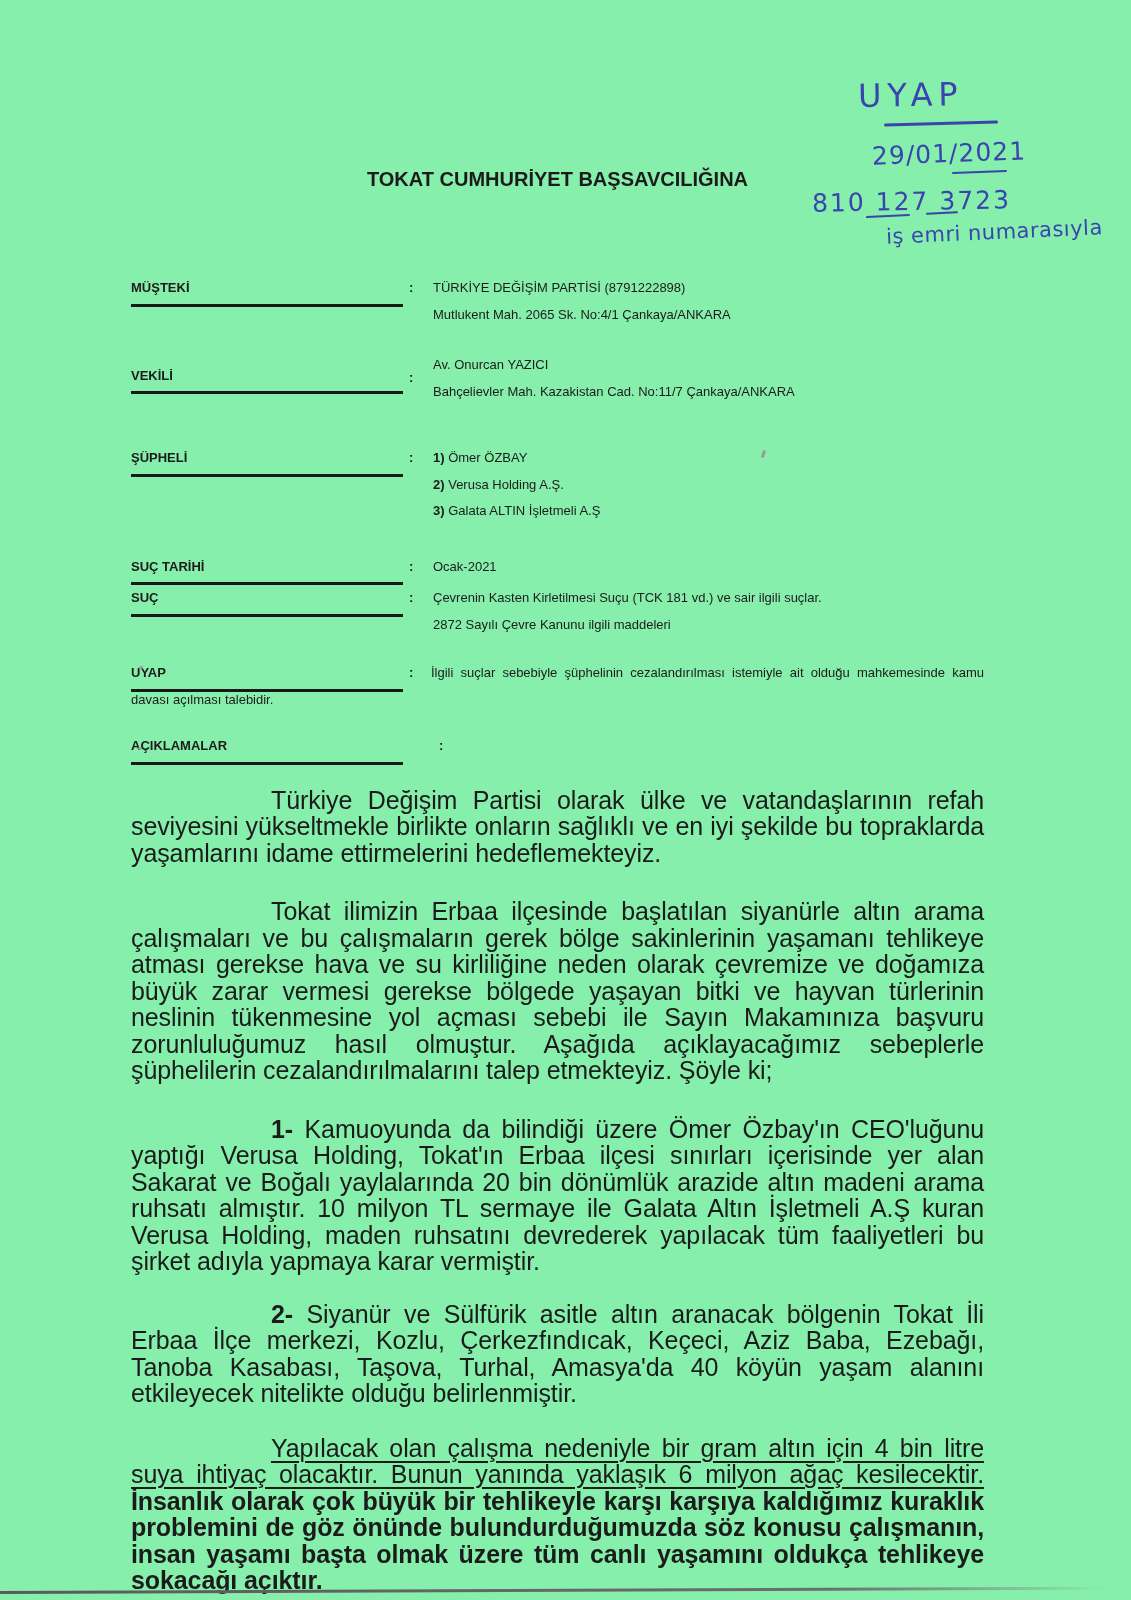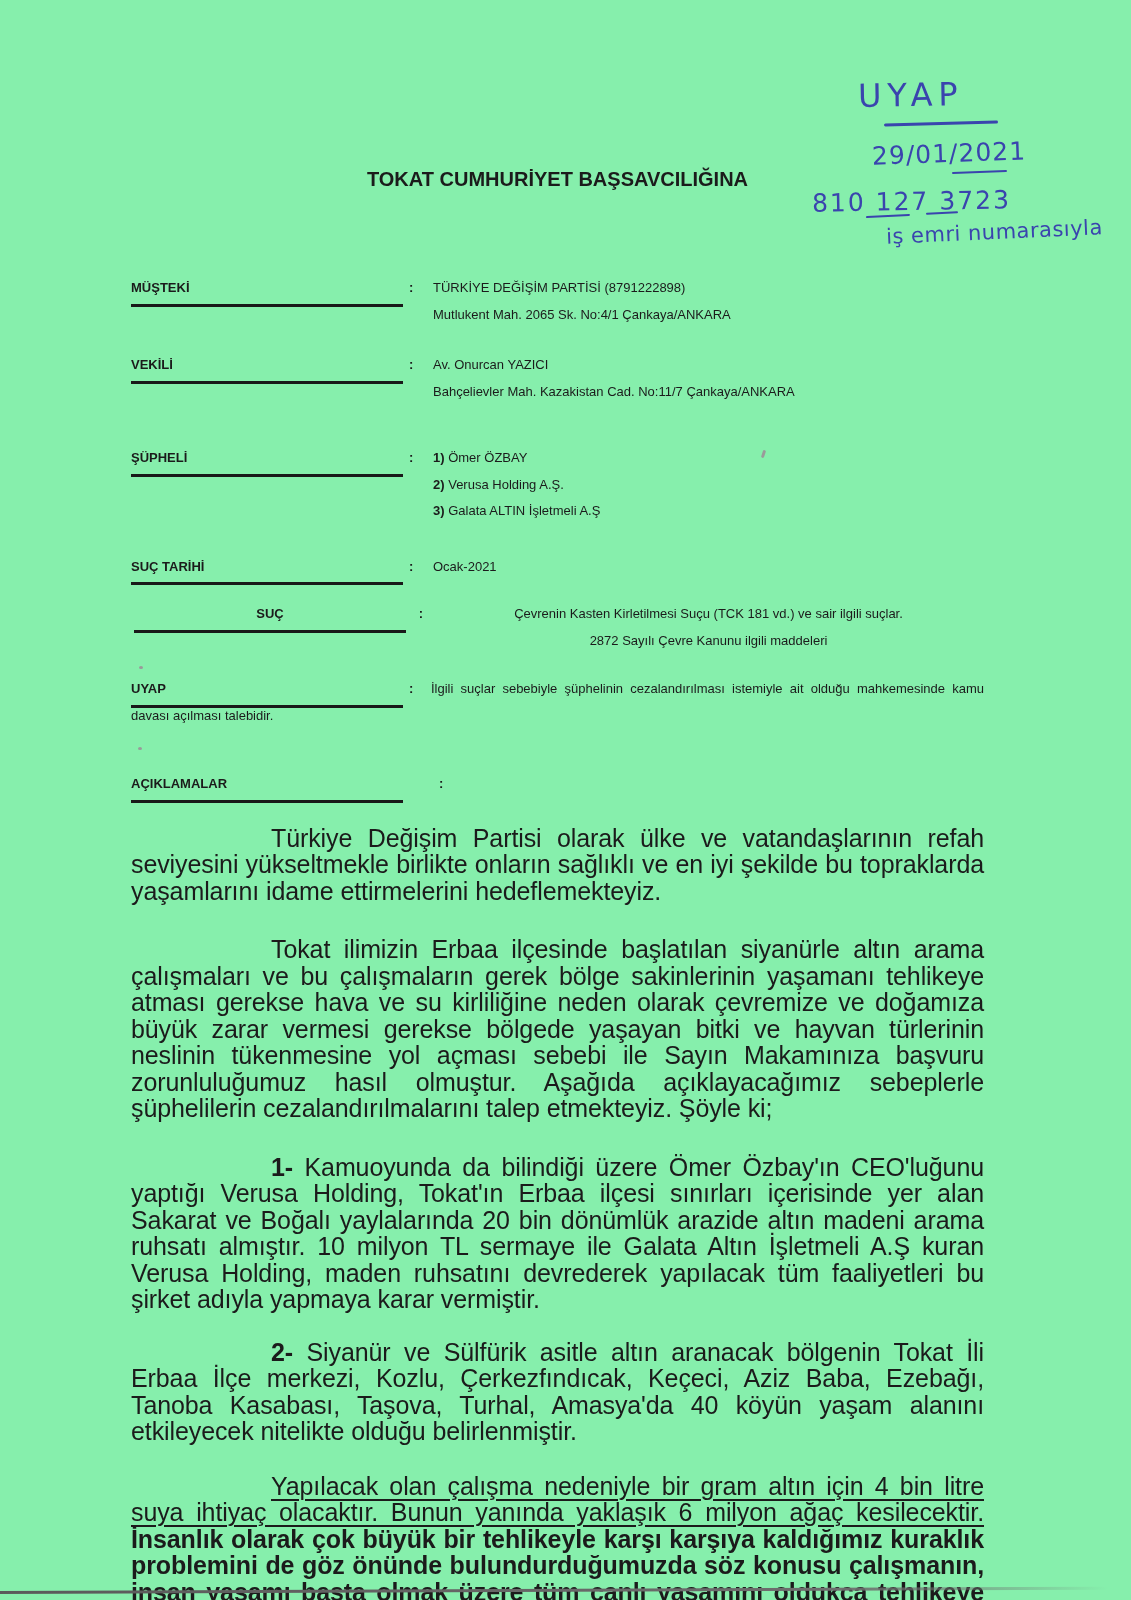--- a/index.html
+++ b/index.html
@@ -7,29 +7,29 @@
         font-family:"Liberation Sans",sans-serif;color:#1b1b1b;margin:0 auto;}
   .content{position:absolute;left:131px;top:0;width:853px;}
   .title{margin:168px 0 0 0;text-align:center;font-weight:700;font-size:20px;}
 
   .fieldrows{margin-top:84px;}
   .row{display:flex;position:relative;font-size:13px;line-height:26.5px;align-items:flex-start;}
   .lblcol{width:278px;flex:none;}
   .lbl{display:inline-block;width:272px;font-weight:700;border-bottom:3px solid #191919;padding-bottom:2px;}
   .colon{width:24px;flex:none;font-weight:700;}
   .vals{flex:1;}
-  .r-vekili{margin-top:24px;}
+  .r-vekili{margin-top:24px;align-items:center;}
   .r-supheli{margin-top:40px;}
   .r-suctarihi{margin-top:29px;}
-  .r-suc{margin-top:16px;text-align:center;}
+  .r-suc{}
   .r-konu{margin-top:22px;display:block;}
   .r-konu .lblcol{position:absolute;left:0;top:0;}
   .r-konu .colon{position:absolute;left:278px;top:0;}
   .konu-text{margin:0;text-indent:300px;text-align:justify;}
-  .r-aciklamalar{margin-top:42px;gap:30px;}
+  .r-aciklamalar{margin-top:20px;gap:30px;}
 
   .para{margin:0;font-size:25px;line-height:26.5px;text-align:justify;text-indent:140px;letter-spacing:-0.1px;}
   .p1{margin-top:22px;}
   .p2{margin-top:32px;}
   .p3{margin-top:32px;}
   .p4{margin-top:26px;}
   .p5{margin-top:28px;}
   .b{font-weight:700;}
   .u{text-decoration:underline;text-decoration-thickness:1.5px;text-underline-offset:4px;}
 

